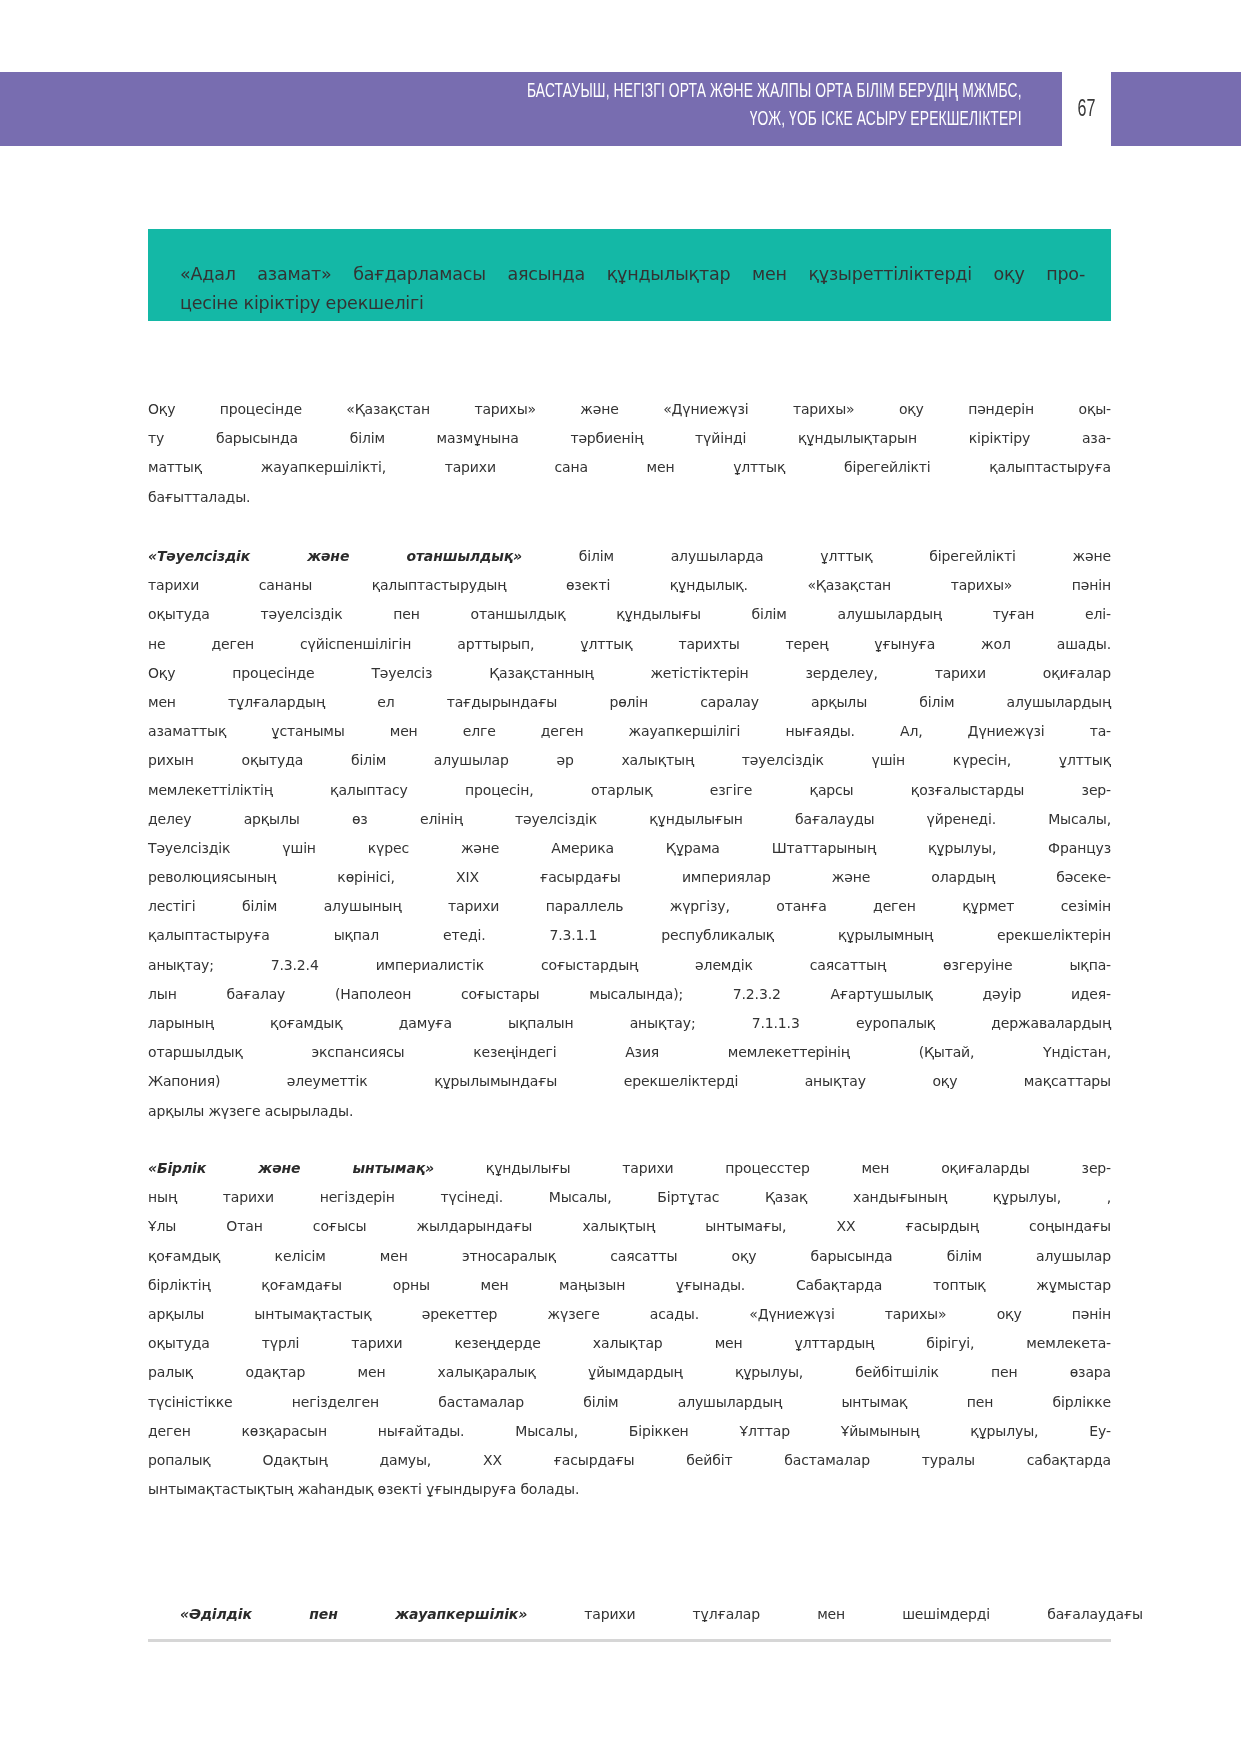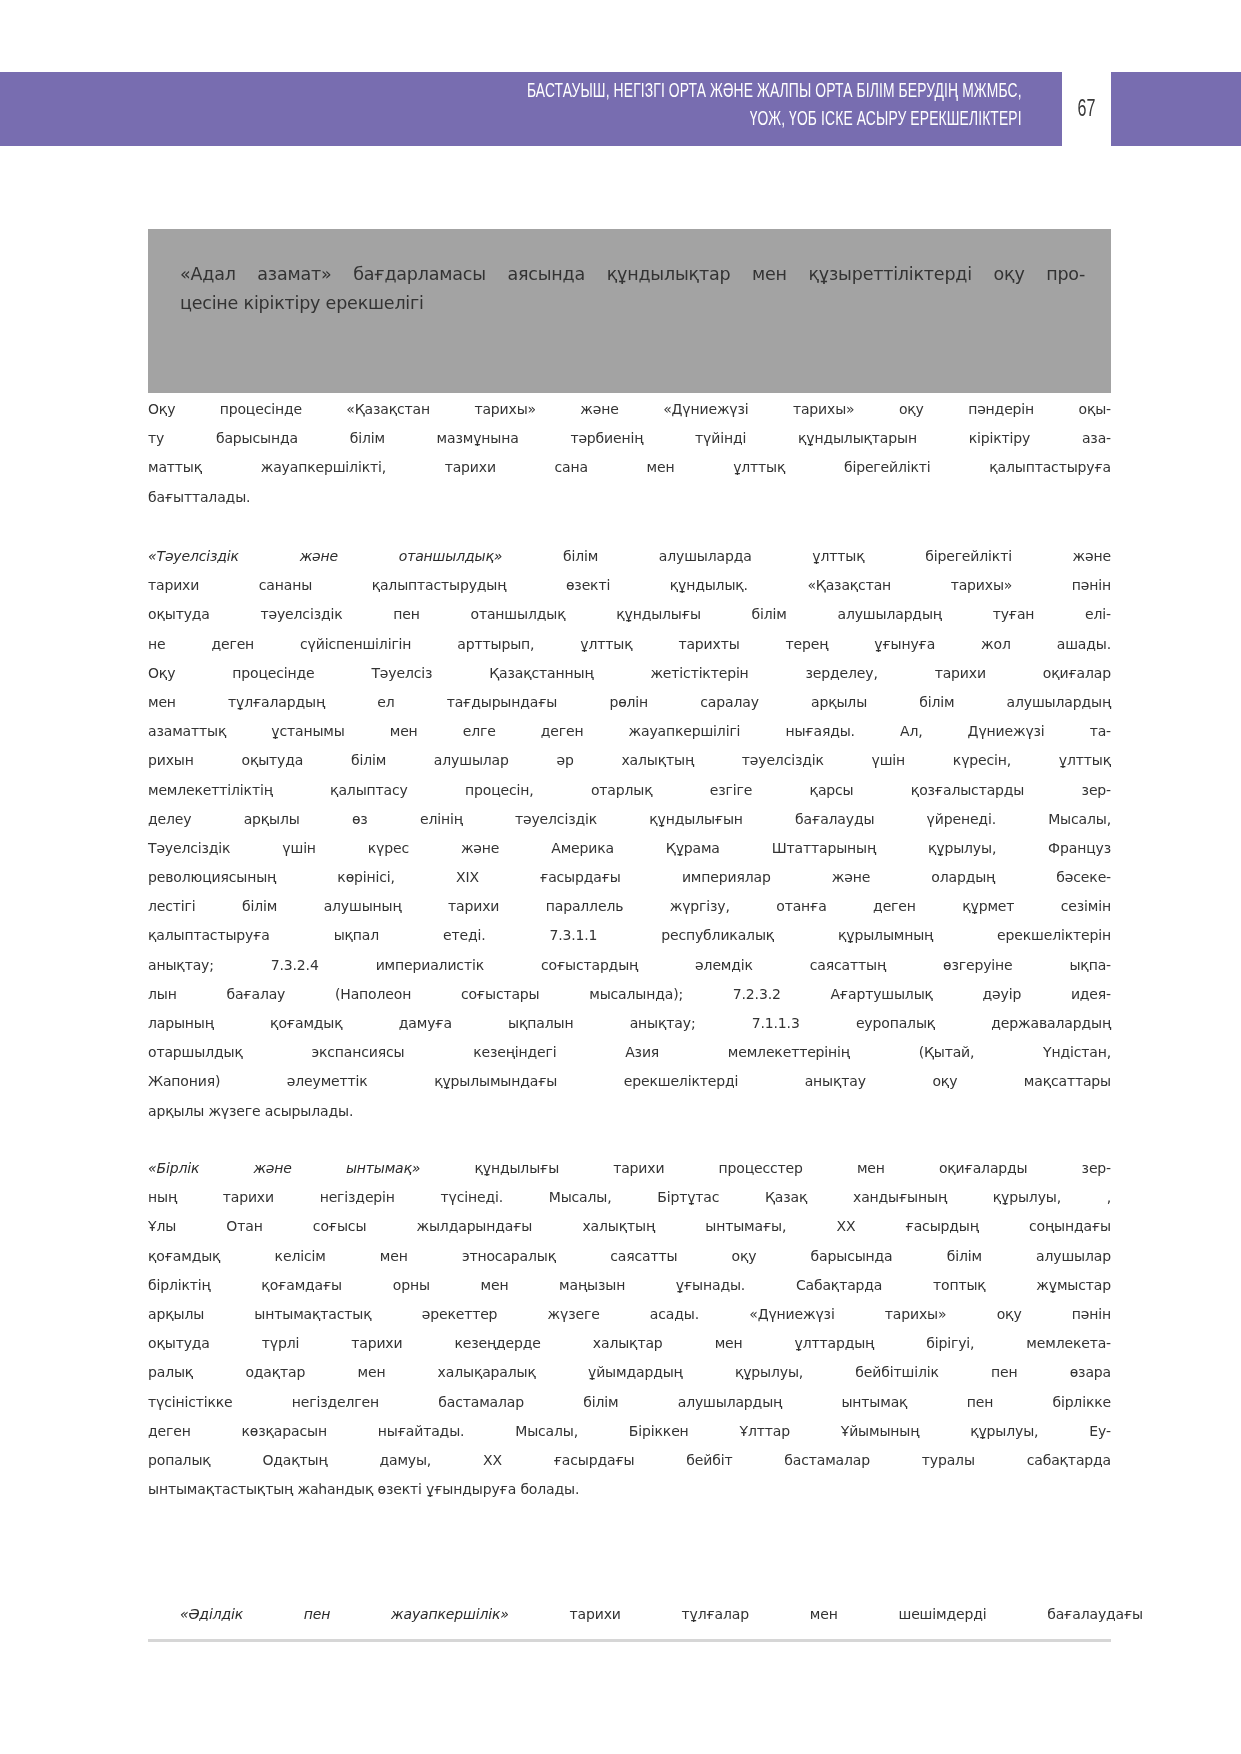--- a/index.html
+++ b/index.html
@@ -24,40 +24,40 @@
     transform: scaleX(0.66); transform-origin: right top;
     white-space: nowrap;
   }
   .page-number {
     position: absolute; left: 1062px; width: 49px; top: 95px;
     text-align: center; color: #3a3a3a;
     font-family: "Liberation Sans", sans-serif; font-size: 23px;
     transform: scaleX(0.7);
   }
   .callout {
-    position: absolute; left: 148px; top: 229px; width: 963px; height: 164px;
-    background: #a3a3a3;
+    position: absolute; left: 148px; top: 229px; width: 963px; height: 92px;
+    background: #14b8a6;
   }
   .callout-text {
     position: absolute; left: 32px; top: 31px; width: 905px;
     color: #333333; font-size: 17.5px; line-height: 28px;
     letter-spacing: -0.2px;
   }
   .callout-text .ln { display: block; white-space: nowrap; }
   .body-text {
     position: absolute; left: 148px; width: 963px;
     color: #333333; font-size: 14px; line-height: 29.2px;
     letter-spacing: -0.15px;
   }
   .ln {
     display: block; text-align: justify; text-align-last: justify;
     white-space: nowrap; overflow: visible; height: 29.2px;
   }
   .ln.last { text-align: center; text-align-last: left; }
-  .lead { font-weight: normal; font-style: italic; color: #2b2b2b; }
+  .lead { font-weight: bold; font-style: italic; color: #2b2b2b; }
   .rule {
     position: absolute; left: 148px; top: 1639px; width: 963px; height: 3px;
     background: #d6d6d6;
   }
 </style>
 </head>
 <body>
 
 <div class="band-left"></div>
 <div class="header-title">

